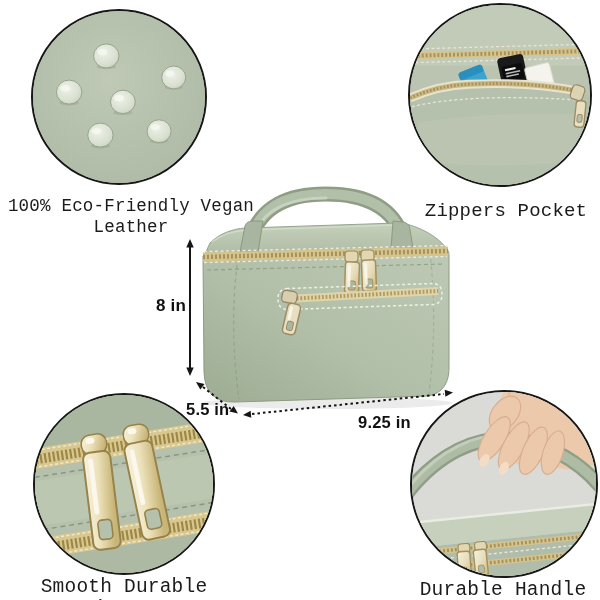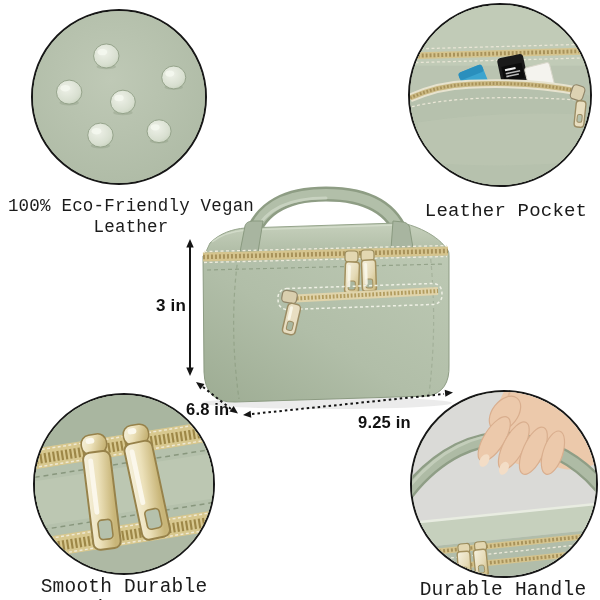--- a/index.html
+++ b/index.html
@@ -123,21 +123,21 @@
       <path d="M 0 95 Q 30 82 60 81 Q 120 78 172 88" stroke="#a8925a" stroke-width="3" stroke-dasharray="1.8 1.8" fill="none"></path>
       <path d="M 2 104 Q 60 90 170 97" stroke="#e9e6d6" stroke-width="1.3" stroke-dasharray="3 2.5" fill="none"></path>
     </g>
     <g>
       <rect x="165" y="82" width="13" height="15" rx="4" fill="#ddd2b2" stroke="#8f8468" stroke-width="1.2" transform="rotate(18 171 89)"></rect>
       <rect x="170" y="98" width="10" height="27" rx="3.5" fill="#e8dec0" stroke="#9b8c64" stroke-width="1.4" transform="rotate(6 175 100)"></rect>
       <rect x="172.5" y="112" width="5" height="8" rx="2" fill="#b6c1ad" stroke="#9b8c64" stroke-width="1" transform="rotate(6 175 100)"></rect>
     </g>
   </svg>
 </div>
-<div class="callout-label" style="left:413px;top:201px;width:186px;">Leather Pocket</div>
+<div class="callout-label" style="left:413px;top:201px;width:186px;">Zippers Pocket</div>
 
 <svg id="bag-svg" width="600" height="600" viewBox="0 0 600 600">
   <defs>
     <linearGradient id="bagGrad" x1="0" y1="1" x2="1" y2="0">
       <stop offset="0%" stop-color="#9dac93"></stop>
         <stop offset="45%" stop-color="#b1bea8"></stop>
         <stop offset="100%" stop-color="#bdc9b4"></stop>
     </linearGradient>
     <linearGradient id="lidGrad" x1="0" y1="0" x2="0" y2="1">
       <stop offset="0%" stop-color="#c6d0bc"></stop>
@@ -218,22 +218,22 @@
     <path d="M 196 382 L 200.3 389.6 L 204.5 384 Z" stroke="none"></path>
     <path d="M 238 413.5 L 229.5 411.5 L 233.7 405.9 Z" stroke="none"></path>
   </g>
   <g stroke="#151515" fill="#151515">
     <line x1="252" y1="414" x2="444" y2="394" stroke-width="2" stroke-dasharray="2.5 3"></line>
     <path d="M 243 415 L 251.3 417.7 L 250.6 410.7 Z" stroke="none"></path>
     <path d="M 453 392.5 L 445.4 396.8 L 444.7 389.8 Z" stroke="none"></path>
   </g>
 </svg>
 
-<div class="dim-label" style="left:126px;top:296px;width:60px;text-align:right;font-size:17px;">3 in</div>
-<div class="dim-label" style="left:186px;top:400px;">6.8 in</div>
+<div class="dim-label" style="left:126px;top:296px;width:60px;text-align:right;font-size:17px;">8 in</div>
+<div class="dim-label" style="left:186px;top:400px;">5.5 in</div>
 <div class="dim-label" style="left:334px;top:413px;width:64px;text-align:left;margin-left:24px;">9.25 in</div>
 
 <div class="circle" style="left:33px;top:393px;width:182px;height:182px;">
   <svg viewBox="0 0 182 182">
     <defs>
       <linearGradient id="metalG1" x1="0" y1="0" x2="1" y2="0.3">
         <stop offset="0%" stop-color="#f7f3e2"></stop>
           <stop offset="50%" stop-color="#ece1ba"></stop>
           <stop offset="100%" stop-color="#c8b578"></stop>
       </linearGradient>

